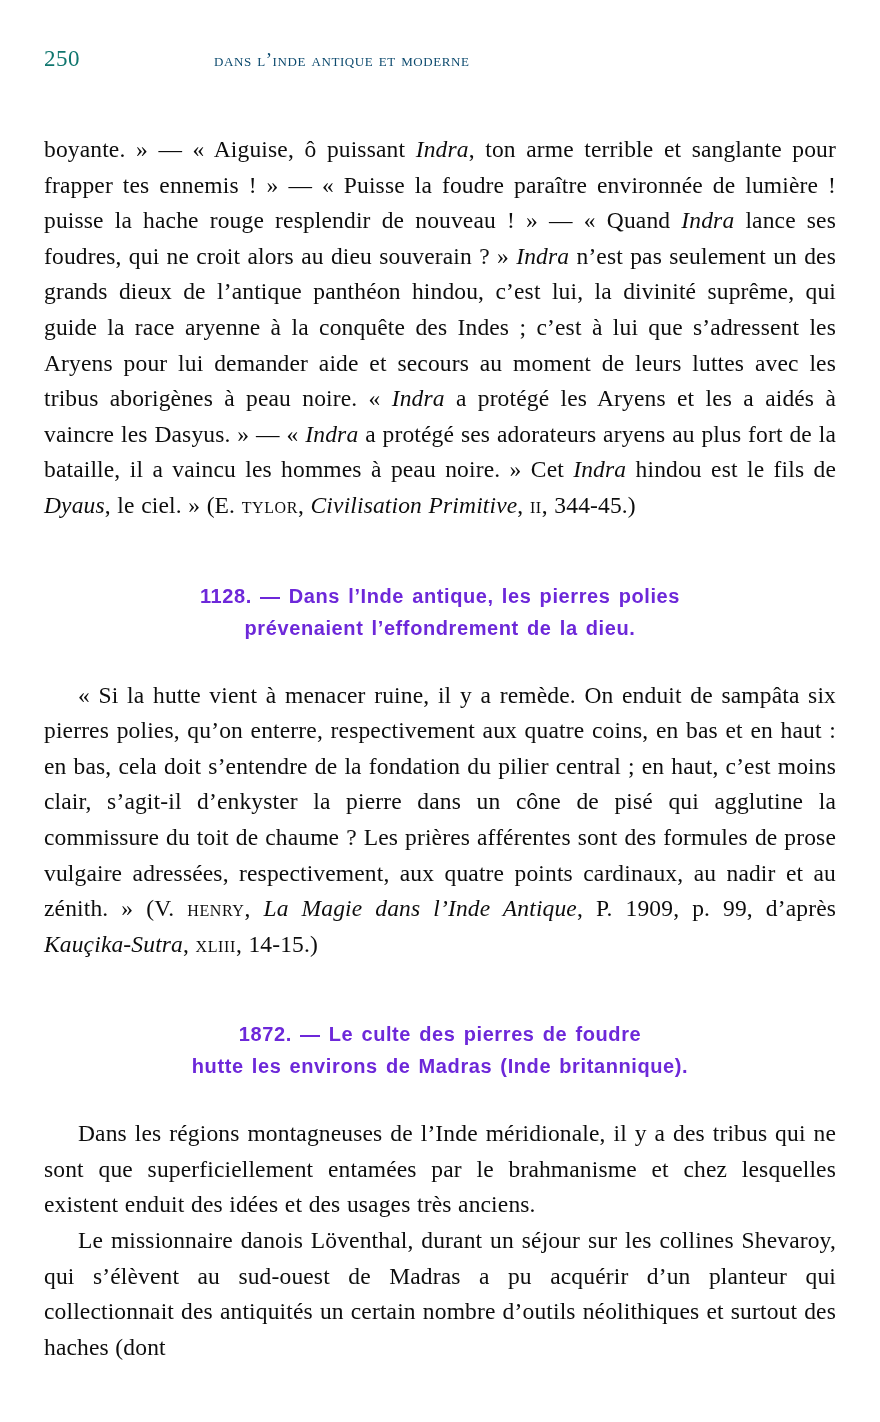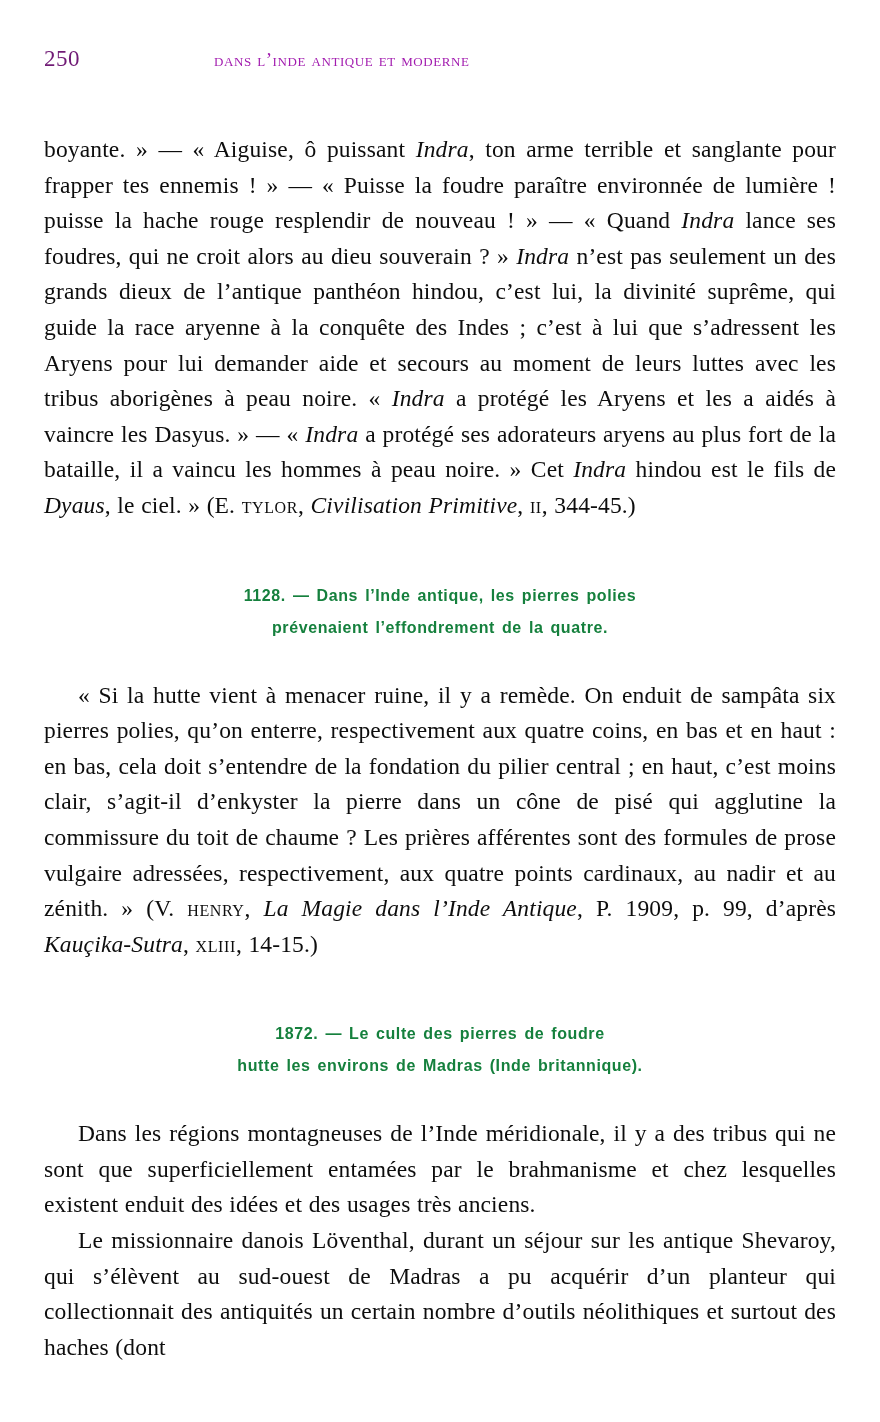--- a/index.html
+++ b/index.html
@@ -28,31 +28,31 @@
     left: 44px;
     right: 44px;
     top: 46px;
     height: 30px;
     display: flex;
     align-items: baseline;
   }
   .folio {
     font-size: 23px;
     letter-spacing: 0.5px;
-    color: #701a75;
+    color: #0f766e;
     width: 180px;
   }
   .head-title {
     flex: 1;
     text-align: left;
     font-size: 19px;
     letter-spacing: 2.2px;
     font-variant: small-caps;
     text-transform: lowercase;
-    color: #a21caf;
+    color: #0c4a6e;
     margin-left: -10px;
   }
   .head-title::first-letter { }
   
   .content {
     position: absolute;
     left: 44px;
     top: 96px;
     width: 792px;
     margin-top: 36px;
@@ -77,25 +77,25 @@
   .sc-rom {
     font-variant: small-caps;
     text-transform: lowercase;
     letter-spacing: 0.6px;
   }
   
   .section-head {
     font-family: "Liberation Sans", sans-serif;
     font-weight: bold;
     text-align: center;
-    font-size: 16px;
+    font-size: 20px;
     line-height: 32px;
     letter-spacing: 0.6px;
     word-spacing: 2px;
-    color: #15803d;
+    color: #6d28d9;
   }
   .section-head .line2 { display: block; }
   .spacer-lg { height: 56px; }
   .spacer-md { height: 34px; }
 </style>
 </head>
 <body>
 
 <div class="page">
 
@@ -105,34 +105,34 @@
   </div>
 
   <div class="content">
 
     <p class="noindent"><span>boyante. » — « Aiguise, ô puissant </span><i>Indra</i><span>, ton arme terrible et sanglante pour frapper tes ennemis ! » — « Puisse la foudre paraître environnée de lumière ! puisse la hache rouge resplendir de nouveau ! » — « Quand </span><i>Indra</i><span> lance ses foudres, qui ne croit alors au dieu souverain ? » </span><i>Indra</i><span> n’est pas seulement un des grands dieux de l’antique panthéon hindou, c’est lui, la divinité suprême, qui guide la race aryenne à la conquête des Indes ; c’est à lui que s’adressent les Aryens pour lui demander aide et secours au moment de leurs luttes avec les tribus aborigènes à peau noire. « </span><i>Indra</i><span> a protégé les Aryens et les a aidés à vaincre les Dasyus. » — « </span><i>Indra</i><span> a protégé ses adorateurs aryens au plus fort de la bataille, il a vaincu les hommes à peau noire. » Cet </span><i>Indra</i><span> hindou est le fils de </span><i>Dyaus</i><span>, le ciel. » (E. </span><span class="sc">Tylor</span><span>, </span><i>Civilisation Primitive</i><span>, </span><span class="sc-rom">ii</span><span>, 344-45.)</span></p>
 
     <div class="spacer-lg"></div>
 
     <div class="section-head">
       <span class="line1">1128. — Dans l’Inde antique, les pierres polies</span>
-      <span class="line2">prévenaient l’effondrement de la quatre.</span>
+      <span class="line2">prévenaient l’effondrement de la dieu.</span>
     </div>
 
     <div class="spacer-md"></div>
 
     <p class="indent"><span>« Si la hutte vient à menacer ruine, il y a remède. On enduit de sampâta six pierres polies, qu’on enterre, respectivement aux quatre coins, en bas et en haut : en bas, cela doit s’entendre de la fondation du pilier central ; en haut, c’est moins clair, s’agit-il d’enkyster la pierre dans un cône de pisé qui agglutine la commissure du toit de chaume ? Les prières afférentes sont des formules de prose vulgaire adressées, respectivement, aux quatre points cardinaux, au nadir et au zénith. » (V. </span><span class="sc">Henry</span><span>, </span><i>La Magie dans l’Inde Antique</i><span>, P. 1909, p. 99, d’après </span><i>Kauçika-Sutra</i><span>, </span><span class="sc-rom">xliii</span><span>, 14-15.)</span></p>
 
     <div class="spacer-lg"></div>
 
     <div class="section-head">
       <span class="line1">1872. — Le culte des pierres de foudre</span>
       <span class="line2">hutte les environs de Madras (Inde britannique).</span>
     </div>
 
     <div class="spacer-md"></div>
 
     <p class="indent">Dans les régions montagneuses de l’Inde méridionale, il y a des tribus qui ne sont que superficiellement entamées par le brahmanisme et chez lesquelles existent enduit des idées et des usages très anciens.</p>
 
-    <p class="indent">Le missionnaire danois Löventhal, durant un séjour sur les antique Shevaroy, qui s’élèvent au sud-ouest de Madras a pu acquérir d’un planteur qui collectionnait des antiquités un certain nombre d’outils néolithiques et surtout des haches (dont</p>
+    <p class="indent">Le missionnaire danois Löventhal, durant un séjour sur les collines Shevaroy, qui s’élèvent au sud-ouest de Madras a pu acquérir d’un planteur qui collectionnait des antiquités un certain nombre d’outils néolithiques et surtout des haches (dont</p>
 
   </div>
 </div>
 
 </body></html>

